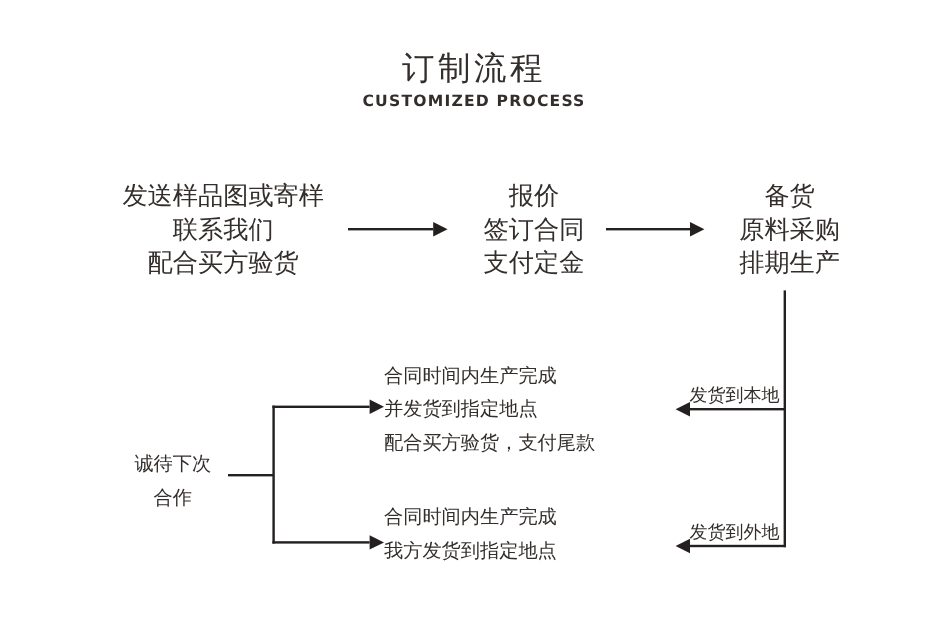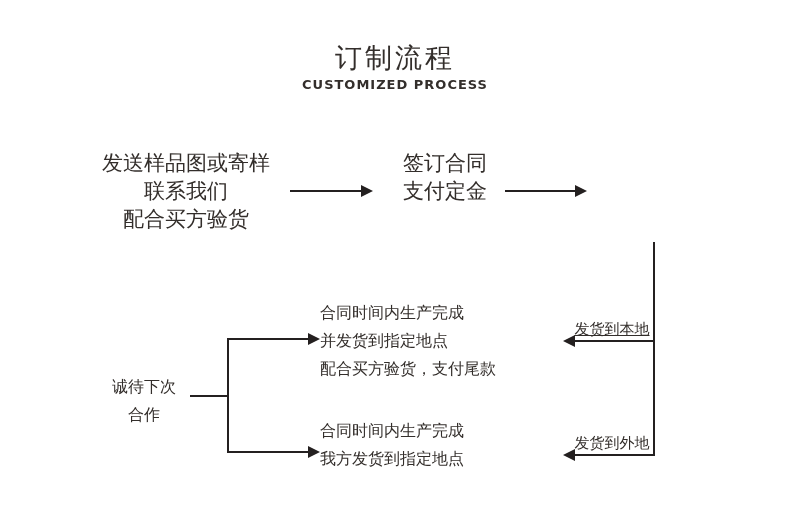--- a/index.html
+++ b/index.html
@@ -32,21 +32,21 @@
   .block-a { left:320px; top:299px; }
   .block-b { left:320px; top:417px; }
   .closing {
     position:absolute; left:64px; top:373px; width:160px;
     text-align:center; font-size:16px; line-height:28px;
   }
   .ship-label {
     position:absolute; width:84px; text-align:center;
     font-size:15px; line-height:16px;
   }
-  .ship-label-a { left:570px; top:321px;text-decoration:underline; }
+  .ship-label-a { left:570px; top:321px; }
   .ship-label-b { left:570px; top:435px; }
   .hline, .vline, .harrow { position:absolute; background:var(--line,#242020); }
   .harrow { height:2px; }
   .harrow.right::after {
     content:""; position:absolute; right:-12px; top:-5px; width:0; height:0;
     border-left:12px solid var(--line,#242020);
     border-top:6px solid transparent; border-bottom:6px solid transparent;
   }
   .harrow.left::before {
     content:""; position:absolute; left:-12px; top:-5px; width:0; height:0;
@@ -73,26 +73,32 @@
 
   <div class="step step-1">
     <div>发送样品图或寄样</div>
     <div>联系我们</div>
     <div>配合买方验货</div>
   </div>
 
   <div class="harrow right arrow-1"></div>
 
   <div class="step step-2">
+    <div>报价</div>
     <div>签订合同</div>
     <div>支付定金</div>
   </div>
 
   <div class="harrow right arrow-2"></div>
 
+  <div class="step step-3">
+    <div>备货</div>
+    <div>原料采购</div>
+    <div>排期生产</div>
+  </div>
 
   <div class="vline stock-line"></div>
 
   <div class="ship-label ship-label-a">发货到本地</div>
   <div class="harrow left larrow-a"></div>
 
   <div class="block block-a">
     <div>合同时间内生产完成</div>
     <div>并发货到指定地点</div>
     <div>配合买方验货，支付尾款</div>

